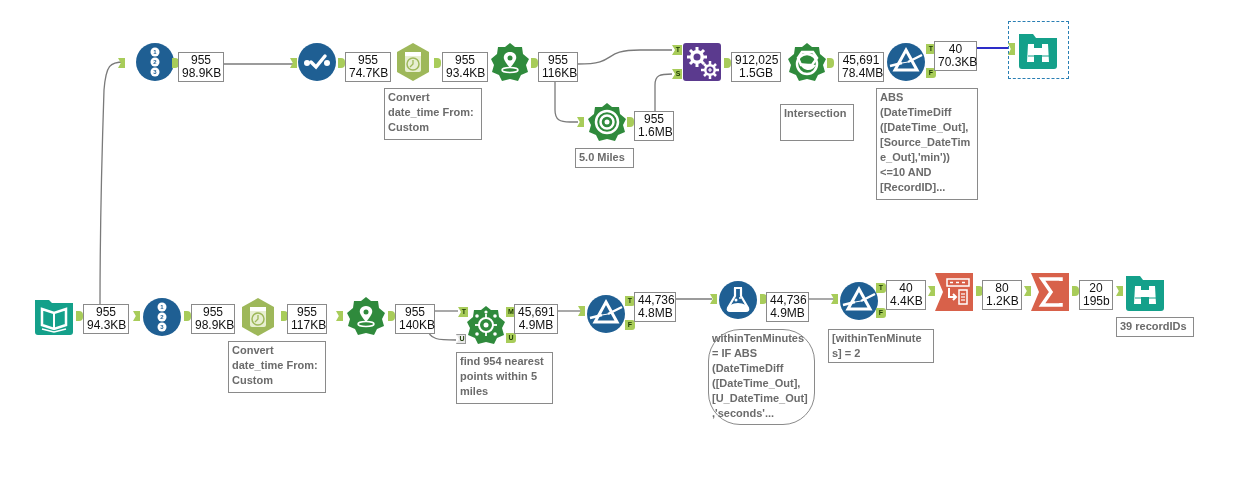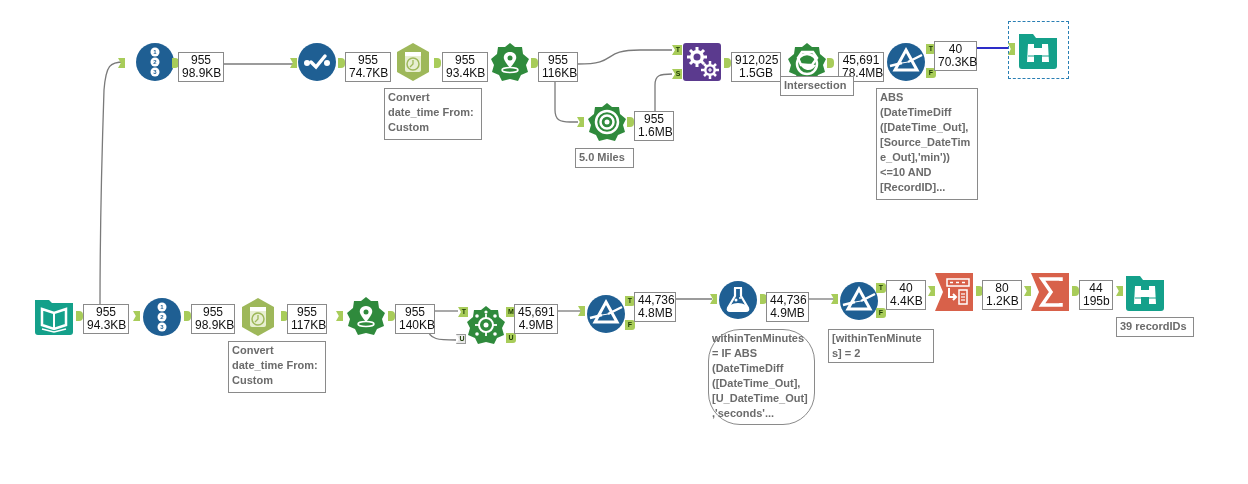--- a/index.html
+++ b/index.html
@@ -165,21 +165,21 @@
         <circle cx="19" cy="21" r="10" fill="none" stroke="#fff" stroke-width="2.5"></circle>
         <polygon points="14,9 25,9 29,15 24,22 13,22 10,15" fill="none" stroke="#fff" stroke-width="2.5"></polygon>
         <path d="M12,20 C14,28 24,30 28,22 Z" fill="#fff"></path>
       </svg>
 </div>
 <div class="anchor out" style="left:827px;top:58px;"></div>
 <div class="stat" style="left:838px;top:52px;width:46px;">
       <span>45,691</span>
       <span>78.4MB</span>
     </div>
-<div class="ann" style="left:780px;top:76px;width:74px;height:20px;">Intersection</div>
+<div class="ann" style="left:780px;top:104px;width:74px;height:37px;">Intersection</div>
 
 <div class="node" style="left:887px;top:43px;">
   <svg viewBox="0 0 38 38">
         <circle cx="19" cy="19" r="19" fill="#1f5f93"></circle>
         <polygon points="19,7 30,27 8,27" fill="none" stroke="#fff" stroke-width="3"></polygon>
         <path d="M3,23 L15,20 M21,19 L35,12" stroke="#fff" stroke-width="2.5"></path>
         <path d="M15,20 L21,19" stroke="#fff" stroke-width="1"></path>
       </svg>
 </div>
 <div class="anchor lab out" style="left:926px;top:44px;">T</div>
@@ -292,20 +292,23 @@
           <circle cx="19" cy="6" r="1.6"></circle>
         </g>
       </svg>
 </div>
 <div class="anchor lab out" style="left:506px;top:307px;">M</div>
 <div class="anchor lab out" style="left:506px;top:333px;">U</div>
 <div class="stat" style="left:514px;top:304px;width:44px;">
       <span>45,691</span>
       <span>4.9MB</span>
     </div>
+<div class="ann" style="left:456px;top:352px;width:97px;height:52px;">find 954 nearest
+points within 5
+miles</div>
 
 <div class="anchor in" style="left:578px;top:306px;"></div>
 <div class="node" style="left:587px;top:295px;">
   <svg viewBox="0 0 38 38">
         <circle cx="19" cy="19" r="19" fill="#1f5f93"></circle>
         <polygon points="19,7 30,27 8,27" fill="none" stroke="#fff" stroke-width="3"></polygon>
         <path d="M3,23 L15,20 M21,19 L35,12" stroke="#fff" stroke-width="2.5"></path>
         <path d="M15,20 L21,19" stroke="#fff" stroke-width="1"></path>
       </svg>
 </div>
@@ -380,21 +383,21 @@
 
 <div class="anchor in" style="left:1024px;top:286px;"></div>
 <div class="node" style="left:1031px;top:273px;">
   <svg viewBox="0 0 38 38">
         <polygon points="0,0 38,0 38,38 0,38 8,19" fill="#d8614a"></polygon>
         <path d="M30,8 L30,6 L11,6 L20,19 L11,32 L30,32 L30,30" fill="none" stroke="#fff" stroke-width="3.5" stroke-linejoin="miter"></path>
       </svg>
 </div>
 <div class="anchor out" style="left:1072px;top:286px;"></div>
 <div class="stat" style="left:1079px;top:280px;width:34px;">
-      <span>44</span>
+      <span>20</span>
       <span>195b</span>
     </div>
 
 <div class="anchor in" style="left:1116px;top:286px;"></div>
 <div class="node" style="left:1126px;top:273px;">
   <svg viewBox="0 0 38 38">
         <path d="M0,3 L14,3 L17,7 L38,7 L38,35 Q38,38 35,38 L3,38 Q0,38 0,35 Z" fill="#14a08a"></path>
         <path d="M9,13 L15,13 L15,31 L8,31 Z M23,13 L29,13 L30,31 L23,31 Z M15,17 L23,17 L23,24 L15,24 Z" fill="#fff"></path>
         <path d="M9,25 L15,25 M23,25 L30,25" stroke="#14a08a" stroke-width="1"></path>
       </svg>

